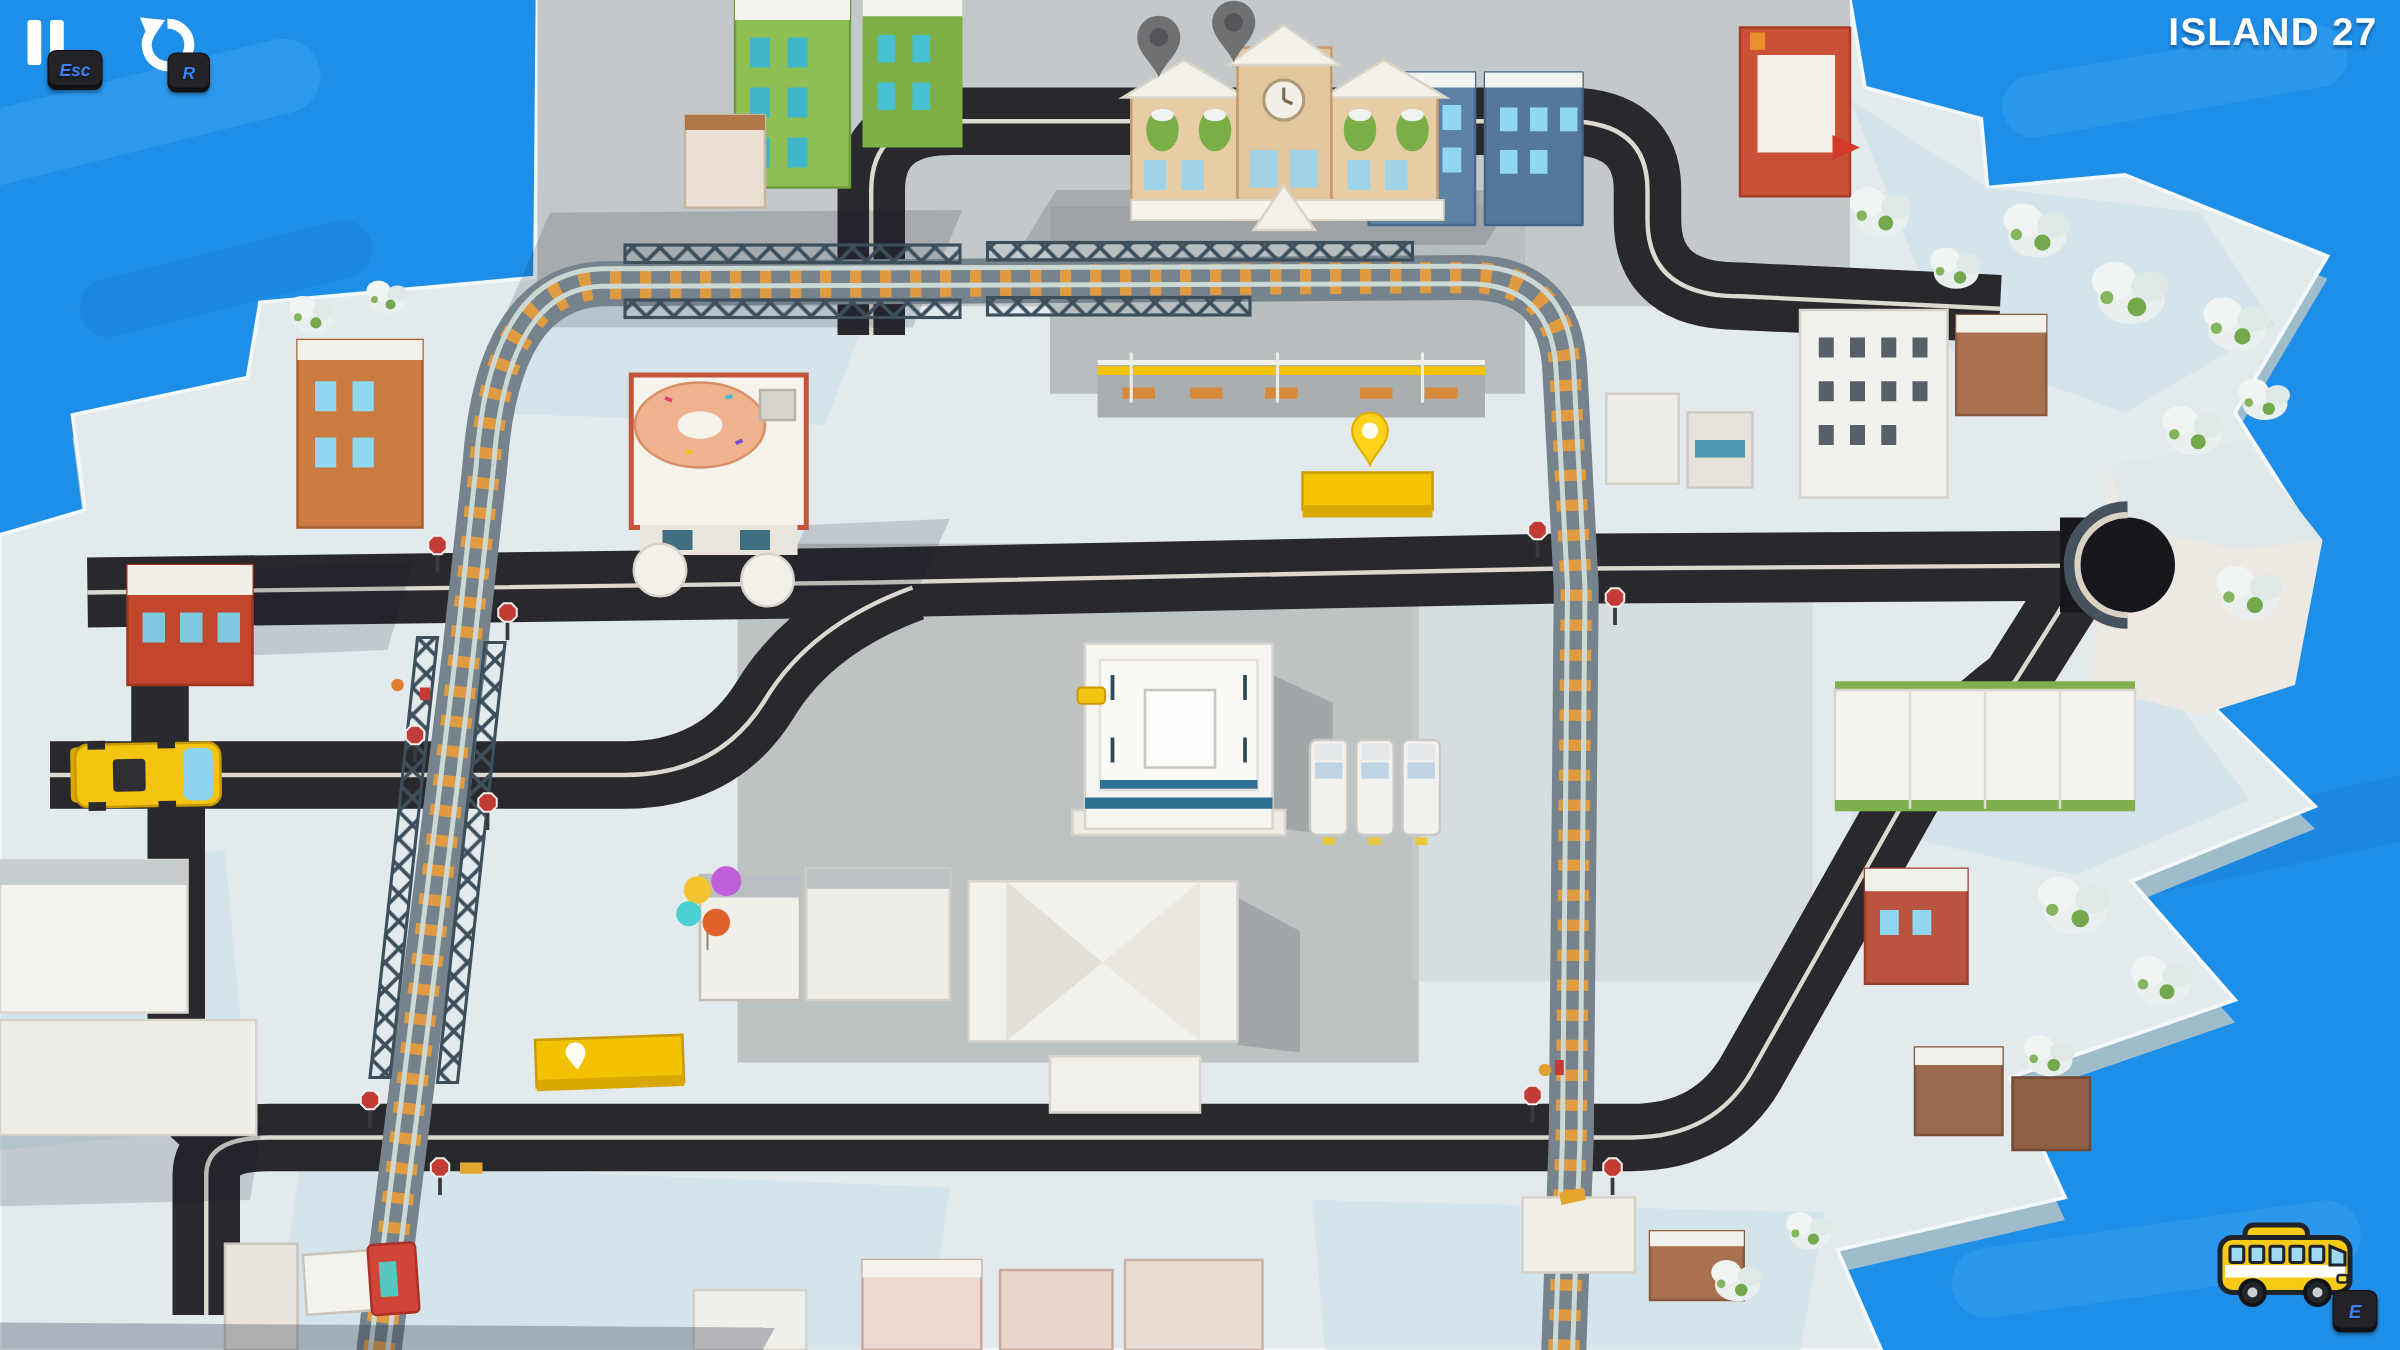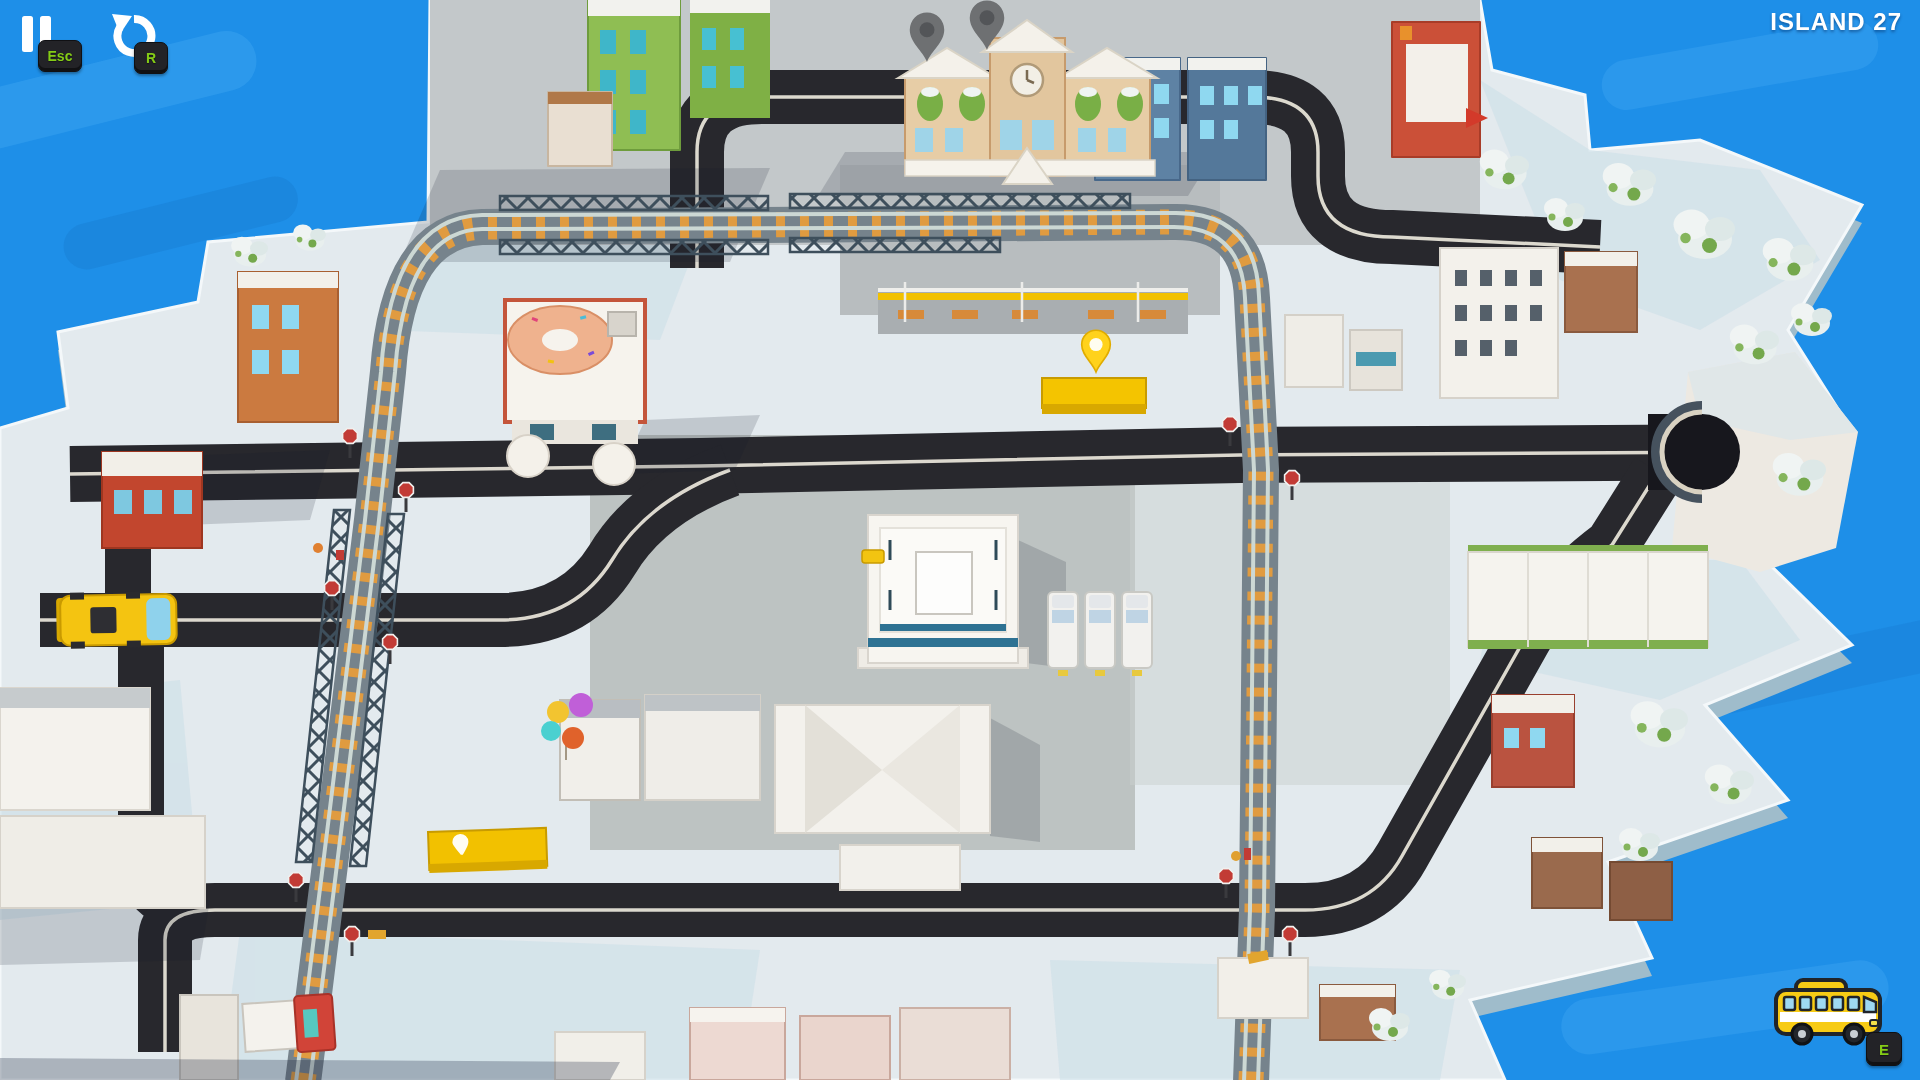--- a/index.html
+++ b/index.html
@@ -3,26 +3,26 @@
 <meta charset="utf-8">
 <style>
   html,body{margin:0;padding:0;background:#000;}
   .stage{position:relative;width:1920px;height:1080px;overflow:hidden;
          font-family:"Liberation Sans",sans-serif;background:#1E8FE8;}
   .stage svg.world{position:absolute;inset:0;display:block;}
   
   .hud-topleft{position:absolute;top:12px;left:16px;display:flex;gap:26px;z-index:10;}
   .hud-btn{position:relative;width:64px;height:64px;cursor:pointer;}
   .keycap{position:absolute;background:#232327;border:1px solid #101013;border-radius:7px;
-          color:#84cc16;font-weight:700;display:flex;align-items:center;justify-content:center;
+          color:#3b82f6;font-weight:700;display:flex;align-items:center;justify-content:center;
           box-shadow:inset 0 -3px 0 rgba(0,0,0,.5), 0 2px 3px rgba(0,0,0,.35);
-          text-shadow:0 1px 1px rgba(0,0,0,.4);}
+          text-shadow:0 1px 1px rgba(0,0,0,.4);font-style:italic;}
   .keycap.esc{width:42px;height:30px;font-size:14px;left:22px;top:28px;}
   .keycap.r{width:32px;height:30px;font-size:14px;left:28px;top:30px;}
-  .level-title{position:absolute;top:8px;right:18px;color:#fff;font-size:24px;font-weight:800;
+  .level-title{position:absolute;top:8px;right:18px;color:#fff;font-size:31px;font-weight:800;
           letter-spacing:1px;text-transform:uppercase;z-index:10;
           text-shadow:0 2px 3px rgba(0,30,80,.45);}
   .bus-action{position:absolute;right:22px;bottom:18px;width:128px;height:92px;z-index:10;cursor:pointer;}
   .bus-action .keycap.e{width:34px;height:32px;font-size:15px;right:-4px;bottom:-4px;left:auto;top:auto;}
 </style>
 </head>
 <body>
 
 <div class="stage">
 

